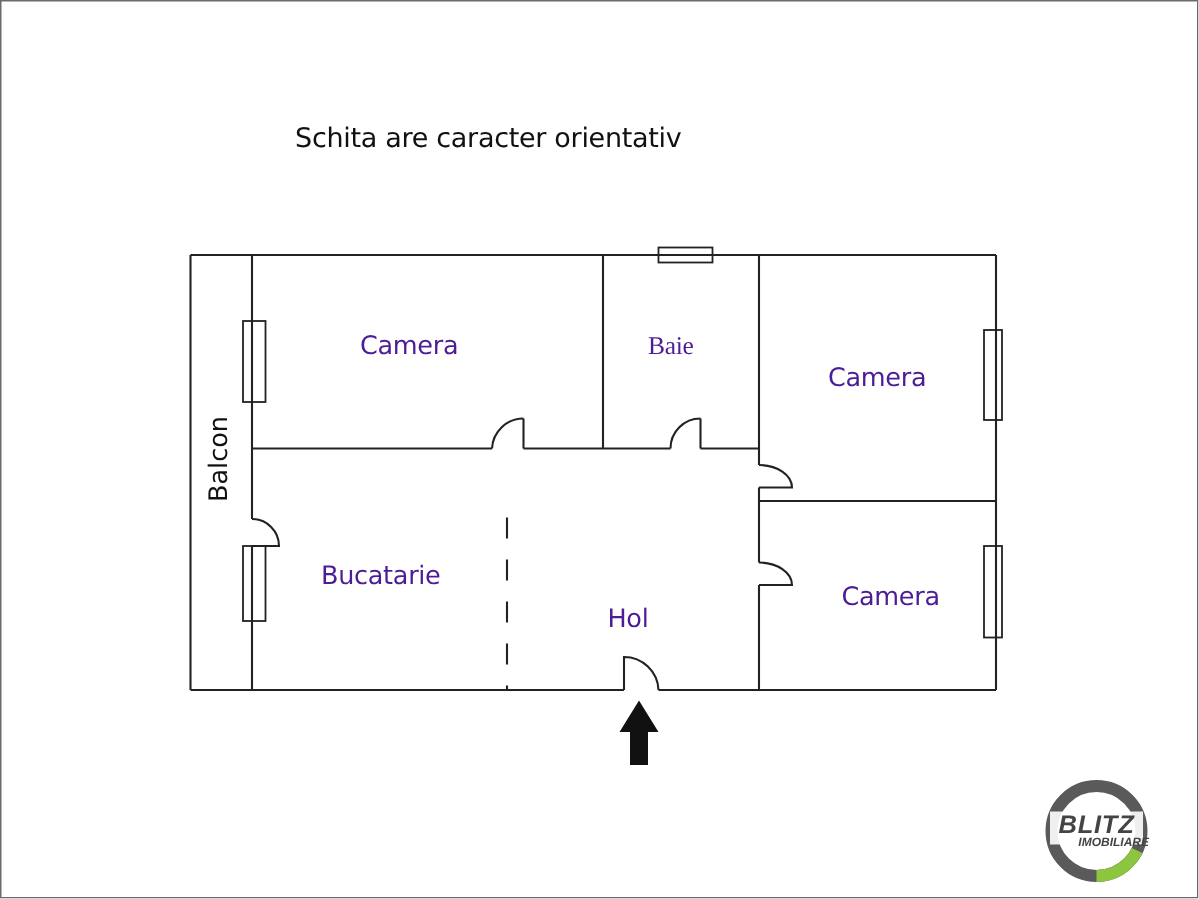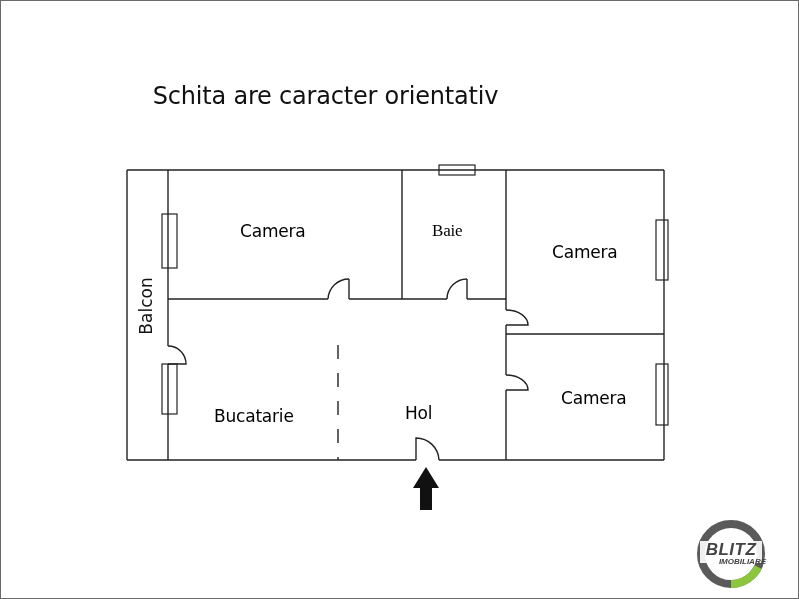--- a/index.html
+++ b/index.html
@@ -1,20 +1,20 @@
 <!DOCTYPE html>
 <html><head>
 <meta charset="utf-8">
 <style>
   html,body{margin:0;padding:0;background:#fff;}
   body{width:799px;height:599px;position:relative;overflow:hidden;font-family:"DejaVu Sans",sans-serif;}
   .frame{position:absolute;left:0;top:0;width:797px;height:597px;border:1px solid #6a6a6a;}
-  .note{position:absolute;left:0;width:651px;top:82px;text-align:center;font-size:24px;color:#111;letter-spacing:-0.2px;}
+  .note{position:absolute;left:0;width:651px;top:82px;text-align:center;font-size:18px;color:#111;letter-spacing:-0.2px;}
   svg.plan{position:absolute;left:0;top:0;}
-  .lbl{position:absolute;font-size:17px;color:#000000;white-space:nowrap;letter-spacing:-0.2px;}
+  .lbl{position:absolute;font-size:17px;color:#4c1d95;white-space:nowrap;letter-spacing:-0.2px;}
   .balcon{position:absolute;left:146px;top:306px;font-size:17px;color:#111;transform:translate(-50%,-50%) rotate(-90deg);white-space:nowrap;}
   .logo{position:absolute;left:696px;top:519px;width:70px;height:70px;font-style:italic;}
 </style>
 </head>
 <body>
 
 <div class="frame"></div>
 
 <div class="note">Schita are caracter orientativ</div>
 
@@ -63,21 +63,21 @@
     <rect x="656" y="364" width="12" height="61"></rect>
   </g>
 
   <polygon points="426,467 439,488 432,488 432,510 420,510 420,488 413,488" fill="#111" stroke="none"></polygon>
 </svg>
 
 <div class="lbl" style="left:240px;top:221px;">Camera</div>
 <div class="lbl" style="left:432px;top:221px;font-family:Liberation Serif, serif;">Baie</div>
 <div class="lbl" style="left:552px;top:242px;">Camera</div>
 <div class="balcon">Balcon</div>
-<div class="lbl" style="left:214px;top:374px;margin-top:32px;">Bucatarie</div>
+<div class="lbl" style="left:214px;top:374px;">Bucatarie</div>
 <div class="lbl" style="left:405px;top:403px;">Hol</div>
 <div class="lbl" style="left:561px;top:388px;">Camera</div>
 
 <div class="logo">
   <svg width="70" height="70" viewBox="0 0 70 70">
     <circle cx="35" cy="35" r="30" fill="none" stroke="#5a5a5a" stroke-width="8"></circle>
     <path d="M35 65 A30 30 0 0 0 62 48" fill="none" stroke="#8cc63f" stroke-width="8"></path>
     <rect x="4" y="22" width="62" height="22" fill="#fff" opacity="0.9"></rect>
   </svg>
   <div style="position:absolute;left:0;top:21px;width:70px;text-align:center;font-family:'Liberation Sans',sans-serif;font-weight:bold;font-size:17px;color:#444;letter-spacing:0.5px;">BLITZ</div>

